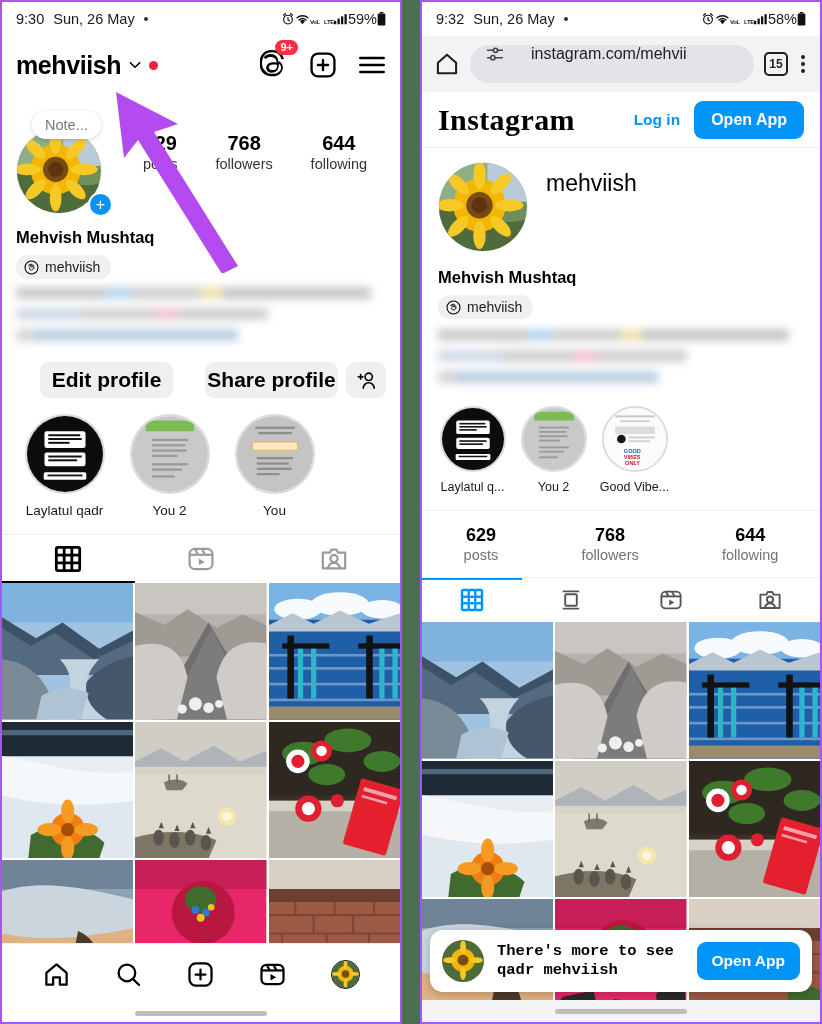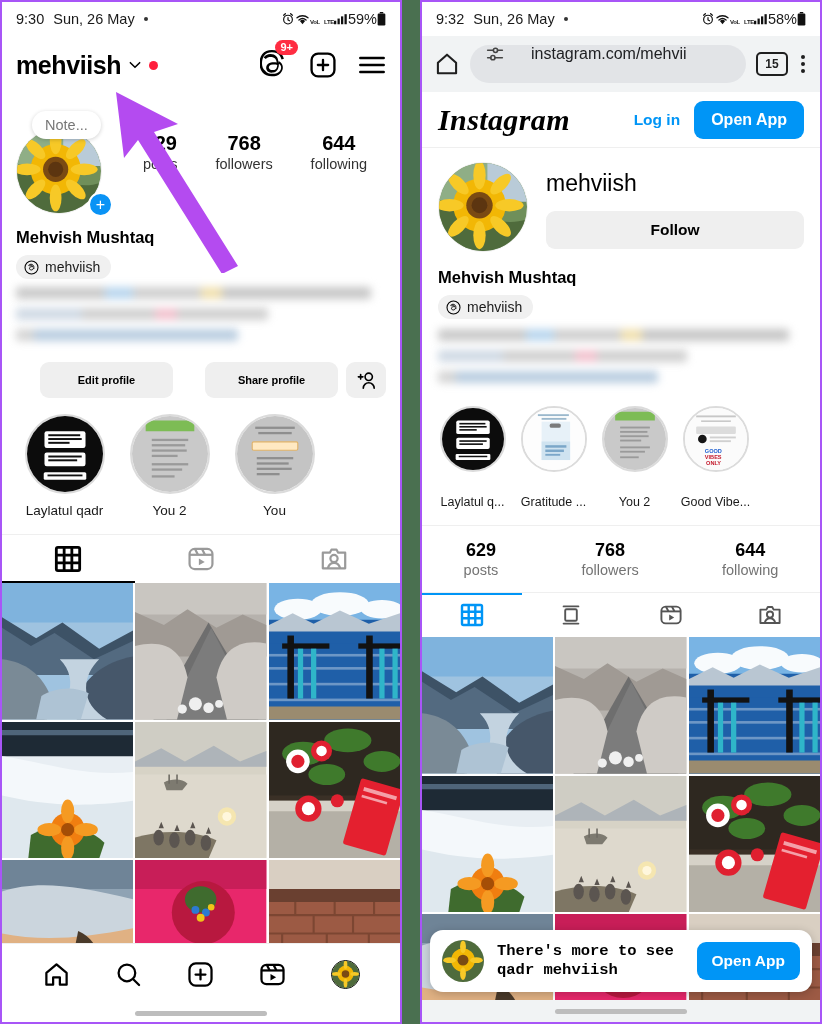--- a/index.html
+++ b/index.html
@@ -85,21 +85,21 @@
   }
   .bio-blur { padding:8px 14px 0 14px; }
   .bl { height:12px; border-radius:3px; margin-bottom:9px; filter:blur(4px); }
   .bl1 { width:96%; background:linear-gradient(90deg,#c9c9c9 0 25%,#b9d6ee 25% 33%,#cfcfcf 33% 52%,#f0e0b0 52% 58%,#c6c6c6 58% 100%); }
   .bl2 { width:68%; background:linear-gradient(90deg,#cfd9e4 0 26%,#d0d0d0 26% 55%,#f2c3cf 55% 64%,#cfcfcf 64% 100%); }
   .bl3 { width:60%; background:linear-gradient(90deg,#d4d4d4 0 8%,#b9cde0 8% 100%); }
 
   .btn-row { display:flex; gap:8px; padding:12px 14px 0 14px; align-items:center; }
   .pbtn {
     flex:1; background:#efefef; border:none; border-radius:9px;
-    height:36px; font-size:11px; font-weight:bold; color:#000;
+    height:36px; font-size:21px; font-weight:bold; color:#000;
     font-family:"Liberation Sans", sans-serif; cursor:pointer;margin-left:24px;
   }
   .pbtn-sq { width:40px; flex:none; background:#efefef; border-radius:9px; height:36px;
              display:flex; align-items:center; justify-content:center; }
 
   
   .highlights { display:flex; gap:0; padding:16px 10px 0 10px; }
   .hl { width:105px; flex:none; text-align:center; }
   .hl-circle {
     width:80px; height:80px; border-radius:50%; margin:0 auto;
@@ -132,32 +132,32 @@
   .chrome-bar {
     height:56px; background:#f1f3f4; display:flex; align-items:center;
     padding:0 12px; gap:10px; flex:none;
   }
   .omnibox {
     flex:1; height:38px; background:#e2e4e7; border-radius:19px;
     display:flex; gap:26px; padding:0 15px;
     font-size:16px; color:#202124; overflow:hidden; white-space:nowrap;
   }
   .tabcount {
-    width:32px; height:24px; border:2px solid #1f1f1f; border-radius:5px;
+    width:24px; height:24px; border:2px solid #1f1f1f; border-radius:5px;
     font-size:12px; font-weight:bold; display:flex; align-items:center; justify-content:center;
     color:#1f1f1f; flex:none;
   }
   .kebab { display:flex; flex-direction:column; gap:3px; align-items:center; flex:none; padding:0 3px; }
   .kebab i { width:4px; height:4px; background:#1f1f1f; border-radius:50%; display:block; }
 
   .ig-web-header {
     height:56px; display:flex; align-items:center; padding:0 16px; gap:14px;
     border-bottom:1px solid #efefef; background:#fff; flex:none;
   }
-  .ig-logo { font-family:"Liberation Serif", serif; font-style:italic; font-size:30px;
+  .ig-logo { font-family:"Liberation Serif", serif; font-size:30px;
              font-weight:bold; color:#000; letter-spacing:0.4px; }
   .login-link { margin-left:auto; color:#0095f6; font-weight:bold; font-size:15.5px;padding-left:20px; }
   .openapp-btn {
     background:#0095f6; color:#fff; border:none; border-radius:9px;
     padding:0 17px; height:38px; font-size:16px; font-weight:bold;
     font-family:"Liberation Sans", sans-serif; cursor:pointer;
   }
 
   .rp-body { flex:1 1 auto; overflow:hidden; position:relative; background:#fff; }
   .rp-prof { display:flex; padding:14px 16px 0 16px; gap:18px; align-items:flex-start; }
@@ -167,21 +167,21 @@
   .follow-btn {
     margin-top:14px; width:100%; height:38px; background:#efefef;
     border:none; border-radius:9px; font-size:15.5px; font-weight:bold; color:#000;
     font-family:"Liberation Sans", sans-serif; cursor:pointer;
   }
   .rp-fullname { font-size:16.5px; font-weight:bold; padding:16px 16px 0 16px; color:#000; }
 
   .rp-hl { display:flex; padding:14px 10px 0 10px; }
   .rp-hl .hl { width:81px; }
   .rp-hl .hl-circle { width:66px; height:66px; }
-  .rp-hl .hl-name { font-size:12.5px; margin-top:23px; }
+  .rp-hl .hl-name { font-size:12.5px; margin-top:8px; }
 
   .rp-stats {
     display:flex; justify-content:space-around; padding:14px 0 14px 0;
     border-top:1px solid #efefef; margin-top:16px;
   }
   .rp-stat-num { font-size:18px; font-weight:bold; color:#000; text-align:center; }
   .rp-stat-lbl { font-size:14.5px; color:#737373; text-align:center; margin-top:1px; }
 
   .rp-tabbar { display:flex; border-top:1px solid #efefef; }
   .rp-tab { flex:1; height:44px; display:flex; align-items:center; justify-content:center; position:relative; }
@@ -739,21 +739,20 @@
               <ellipse cx="70" cy="24" rx="7" ry="15" transform="rotate(45 70 24)"></ellipse>
               <ellipse cx="22" cy="72" rx="7" ry="15" transform="rotate(45 22 72)"></ellipse>
               <ellipse cx="70" cy="72" rx="7" ry="15" transform="rotate(-45 70 72)"></ellipse>
             </g>
             <circle cx="46" cy="48" r="15" fill="#7a4a13"></circle>
             <circle cx="46" cy="48" r="9" fill="#5c3510"></circle>
           </svg>
         </div>
         <div class="rp-right">
           <div class="rp-username">mehviish</div>
-          <button class="follow-btn">Follow</button>
         </div>
       </div>
 
       <div class="rp-fullname">Mehvish Mushtaq</div>
 
       <div class="threads-chip" style="margin-left:16px">
         <svg width="15" height="15" viewBox="0 0 24 24">
           <circle cx="12" cy="12" r="10.4" fill="none" stroke="#000" stroke-width="1.7"></circle>
           <path d="M15.9 11.7c-.1-1.9-.9-3.4-2.3-4.2-1-.6-2.3-.8-3.6-.5-1.2.3-2 .9-2.5 1.7l1.2.8c.4-.6.9-1 1.7-1.2.8-.2 1.6-.1 2.2.3.7.4 1.1 1.1 1.3 2.1-.9-.2-1.9-.2-2.8.1-1.7.5-2.5 1.7-2.3 3 .1.7.5 1.3 1.1 1.7.7.4 1.5.5 2.4.4 1.2-.2 2.1-.9 2.5-1.9.2-.5.3-1 .4-1.6.4.3.6.7.7 1.1" fill="none" stroke="#000" stroke-width="1.5" stroke-linecap="round"></path>
         </svg>
@@ -779,40 +778,20 @@
                 <rect x="28" y="24" width="42" height="2.6"></rect>
                   <rect x="28" y="29" width="44" height="2.6"></rect>
                   <rect x="28" y="34" width="28" height="2.6"></rect>
                 <rect x="28" y="52" width="44" height="2.6"></rect>
                   <rect x="28" y="57" width="38" height="2.6"></rect>
                 <rect x="27" y="77" width="46" height="2.4"></rect>
               </g>
             </svg>
           </div>
           <div class="hl-name">Laylatul q...</div>
-        </div>
-        <div class="hl">
-          <div class="hl-circle">
-            <svg viewBox="0 0 100 100" preserveAspectRatio="xMidYMid slice">
-              <rect width="100" height="100" fill="#fdfdfd"></rect>
-              <rect x="30" y="22" width="46" height="62" fill="#e7f1f8"></rect>
-              <path d="M30 54h46v30H30z" fill="#cfe3f0"></path>
-              <rect x="43" y="25" width="18" height="7" rx="3" fill="#7b7b7b"></rect>
-              <g fill="#7ba7c9">
-                  <rect x="36" y="60" width="34" height="4"></rect>
-                  <rect x="36" y="67" width="30" height="4"></rect>
-                  <rect x="36" y="74" width="24" height="3"></rect>
-                </g>
-              <g fill="#9bb8cc">
-                  <rect x="24" y="10" width="50" height="3"></rect>
-                  <rect x="30" y="16" width="40" height="3"></rect>
-                </g>
-            </svg>
-          </div>
-          <div class="hl-name">Gratitude ...</div>
         </div>
         <div class="hl">
           <div class="hl-circle">
             <svg viewBox="0 0 100 100" preserveAspectRatio="xMidYMid slice">
               <rect width="100" height="100" fill="#c9c9c9"></rect>
               <path d="M18 6h64v14H18z" fill="#7dbc55"></path>
               <g fill="#9a9a9a">
                 <rect x="26" y="30" width="48" height="3"></rect>
                   <rect x="26" y="37" width="44" height="3"></rect>
                 <rect x="26" y="44" width="46" height="3"></rect>

